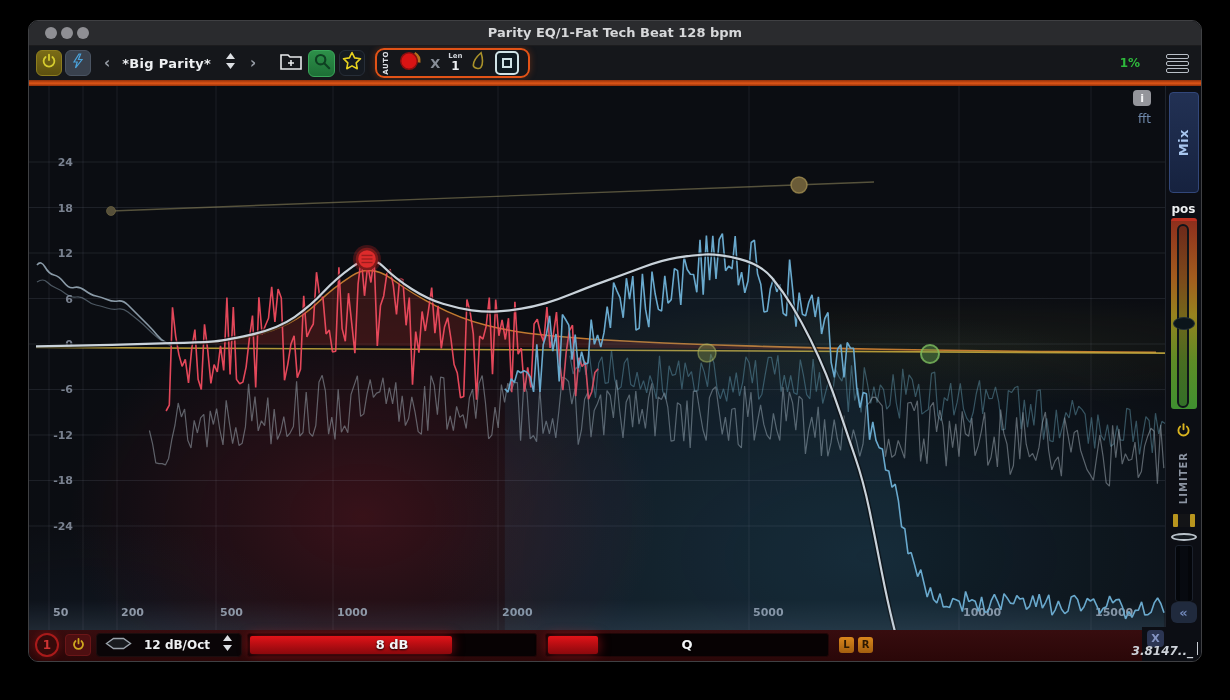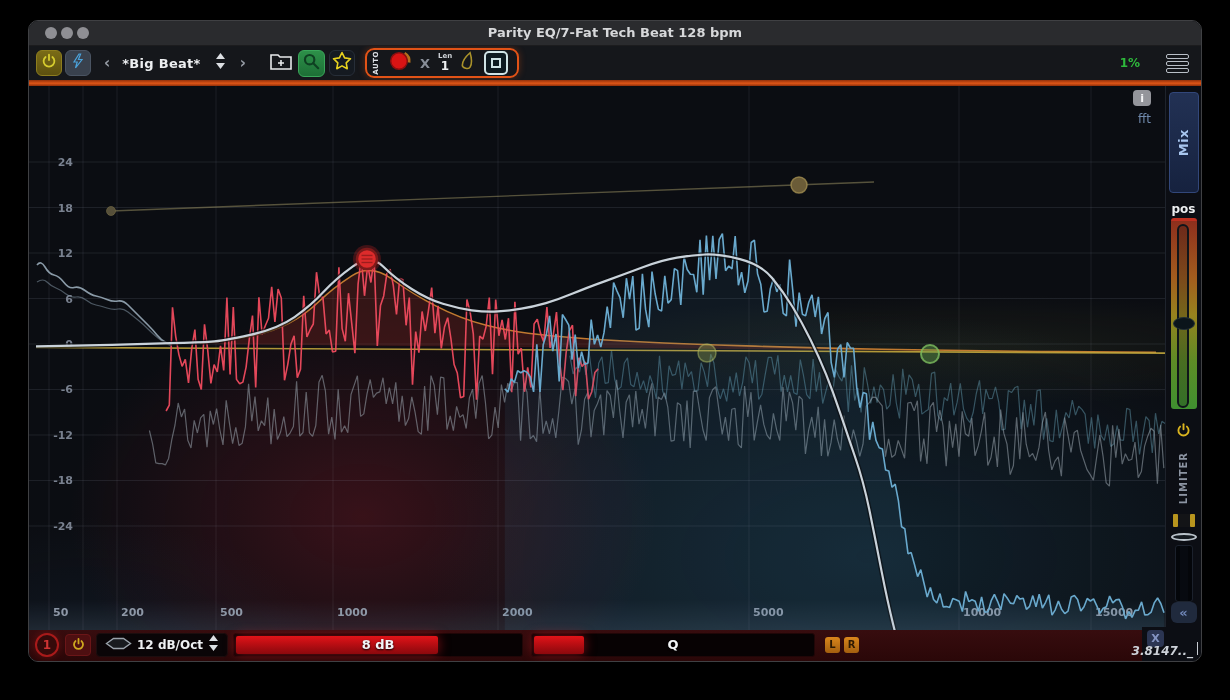--- a/index.html
+++ b/index.html
@@ -82,21 +82,21 @@
   
   .bottomrow{height:34px;flex:0 0 auto;display:flex}
   .bbar{flex:0 0 1113px;display:flex;align-items:center;padding-left:6px;box-sizing:border-box;
     background:linear-gradient(180deg,#380d0f,#2a0708);border-top:1px solid #5c1416}
   .band-badge{width:24px;height:24px;border-radius:50%;border:2px solid #a81a1a;background:#350a0a;
     color:#cf3434;font-weight:bold;font-size:12px;display:flex;align-items:center;justify-content:center;
     box-shadow:0 0 8px rgba(200,30,30,.35);box-sizing:border-box;flex:0 0 auto}
   .bpower{margin-left:6px;width:26px;height:22px;background:#4e0f11;border:1px solid #6b1618;border-radius:4px;
     display:flex;align-items:center;justify-content:center;box-sizing:border-box;flex:0 0 auto}
   .slope-pill{margin-left:5px;height:24px;background:#0a0507;border:1px solid #1c0d0e;border-radius:4px;
-    display:flex;align-items:center;padding:0 8px;gap:5px;box-sizing:border-box;flex:0 0 auto}
+    display:flex;align-items:center;padding:0 8px;gap:12px;box-sizing:border-box;flex:0 0 auto}
   .slope-text{color:#eef0f2;font-weight:bold;font-size:12px;white-space:nowrap}
   .track{position:relative;height:24px;background:#070203;border:1px solid #200607;border-radius:3px;
     box-sizing:border-box;flex:0 0 auto}
   .fill{position:absolute;left:2px;top:2px;bottom:2px;border-radius:2px;
     background:linear-gradient(180deg,#e21318,#a30b10 70%,#8c090d);box-shadow:0 0 12px rgba(225,25,35,.55)}
   .tlabel{position:absolute;inset:0;display:flex;align-items:center;justify-content:center;
     color:#f3f5f7;font-weight:bold;font-size:13px;text-shadow:0 1px 2px #000}
   .lr-btn{width:15px;height:16px;border-radius:3px;background:linear-gradient(180deg,#d9861c,#a35f0f);
     color:#2e1902;font-weight:bold;font-size:10px;display:flex;align-items:center;justify-content:center;flex:0 0 auto}
   .bcorner{flex:1;position:relative;background:#0c0e14}
@@ -107,39 +107,39 @@
 </style>
 </head>
 <body>
 
 <div class="window">
 
   <div class="titlebar">
     <div class="tdot" style="left:16px"></div>
     <div class="tdot" style="left:32px"></div>
     <div class="tdot" style="left:48px"></div>
-    <div class="title">Parity EQ/7-Fat Tech Beat 128 bpm</div>
+    <div class="title">Parity EQ/1-Fat Tech Beat 128 bpm</div>
   </div>
 
   <div class="toolbar">
     <div class="tbtn power-btn">
       <span>
         <svg width="18" height="18" viewBox="0 0 20 20" fill="none" stroke="#d6cc2e" stroke-width="2" stroke-linecap="round">
           <path d="M10 3v6"></path>
             <path d="M6.2 5.6a6 6 0 1 0 7.6 0"></path>
         </svg></span>
     </div>
     <div class="tbtn bolt-btn">
       <span>
         <svg width="14" height="16" viewBox="0 0 14 16">
             <path d="M8 1L3 9h3.2L4.5 15 11 6.5H7.4L9.6 1z" fill="none" stroke="#4ba2da" stroke-width="1.2"></path>
           </svg></span>
     </div>
     <div class="chev" style="margin-left:13px">‹</div>
-    <div class="preset-name">*Big Beat*</div>
+    <div class="preset-name">*Big Parity*</div>
     <div style="margin-left:14px">
       <svg width="11" height="16" viewBox="0 0 11 16">
           <path d="M5.5 0l4.5 6H1z" fill="#dcdfe3"></path>
           <path d="M5.5 16L1 10h9z" fill="#dcdfe3"></path>
         </svg>
     </div>
     <div class="chev" style="margin-left:14px">›</div>
     <div class="folder-btn tbtn">
       <span>
         <svg width="24" height="20" viewBox="0 0 24 20" fill="none" stroke="#e8eaec" stroke-width="1.6">

